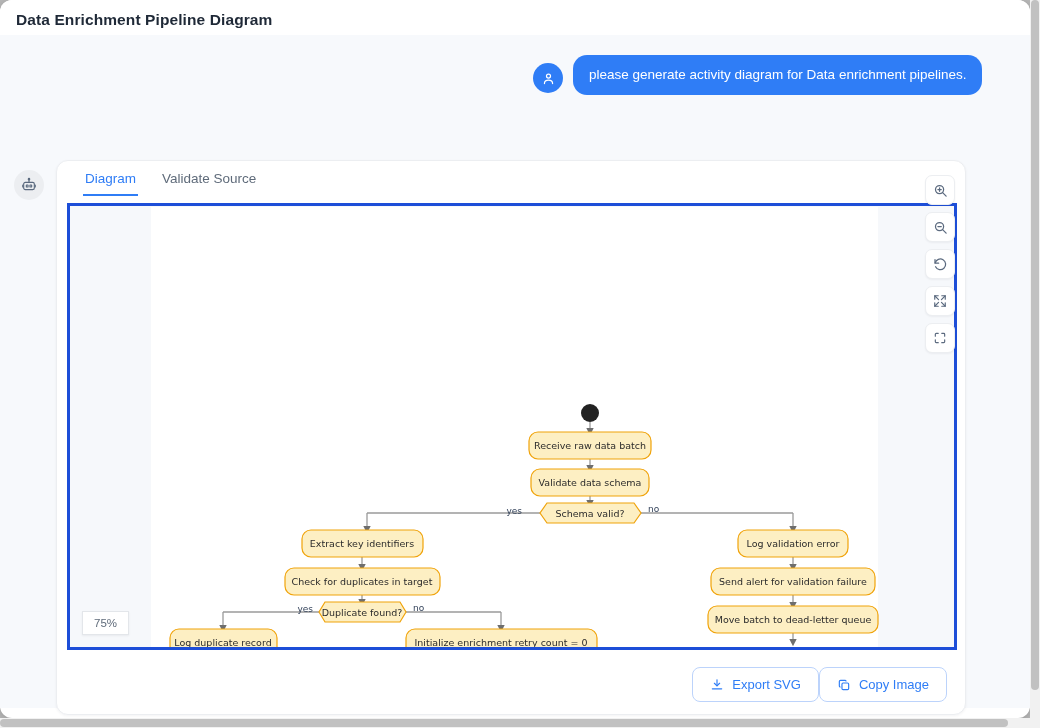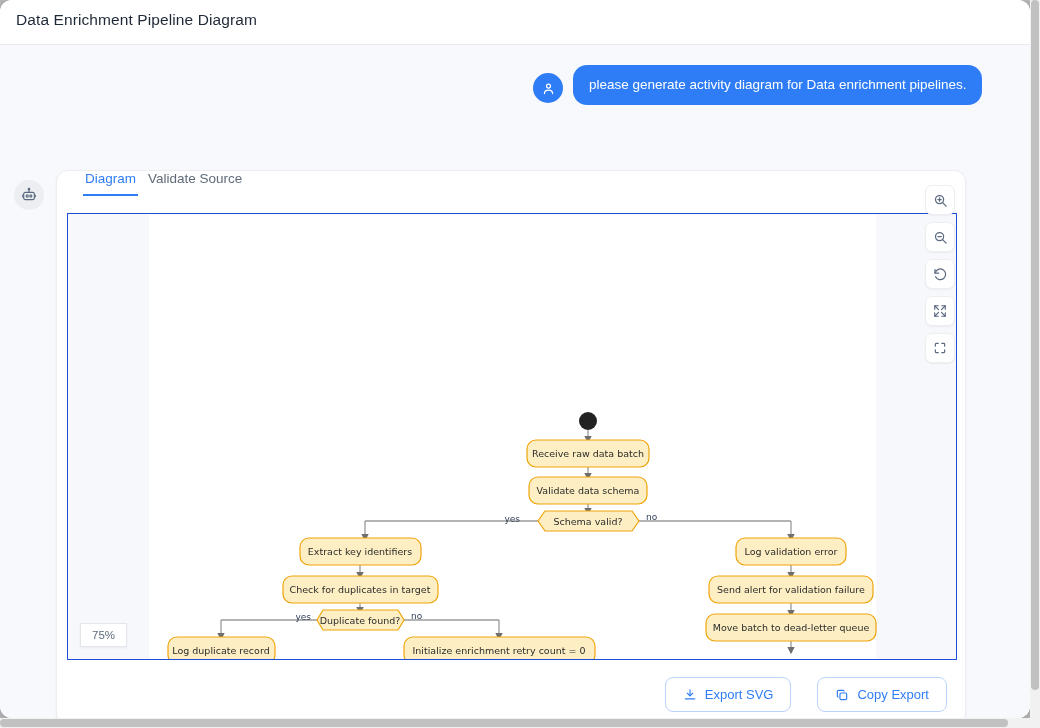--- a/index.html
+++ b/index.html
@@ -58,29 +58,29 @@
     left: 0; top: 0;
     width: 1030px; height: 45px;
     background: #ffffff;
     border-bottom: 1px solid #e8eaed;
   }
   .app-header h1 {
     margin: 0;
     position: absolute;
     left: 16px; top: 11px;
     font-size: 15.5px;
-    font-weight: 400;
+    font-weight: 700;
     color: #1f2937;
     letter-spacing: .1px;
   }
 
   
   .chat-area {
     position: absolute;
-    left: 0; top: 45px;
+    left: 0; top: 35px;
     width: 1030px; height: 673px;
     background: #f7f9fc;
   }
 
   
   .user-row {
     position: absolute;
     left: 533px; top: 20px;
     display: flex;
     align-items: flex-start;
@@ -132,22 +132,22 @@
     overflow: hidden;
   }
 
   
   .tabs {
     position: absolute;
     left: 0; top: 0;
     width: 910px; height: 35px;
     padding-left: 26px;
     display: flex;
-    align-items: flex-start;
-    gap: 8px;
+    align-items: flex-end;
+    gap: 22px;
   }
   .tab {
     font-size: 13.5px;
     color: #5f6b7a;
     padding: 0 2px 8px 2px;
     cursor: pointer;
     border-bottom: 2px solid transparent;
     background: none; border-left: 0; border-right: 0; border-top: 0;
     font-family: "Liberation Sans", sans-serif;
   }
@@ -156,21 +156,21 @@
     border-bottom-color: #2f7df6;
     font-weight: 400;
   }
 
   
   .canvas-viewport {
     position: absolute;
     left: 10px; top: 42px;
     width: 890px; height: 447px;
     background: #f6f8fb;
-    border: 1px solid #1d4ed8;
+    border: 3px solid #1d4ed8;
     overflow: hidden;
   }
   .canvas-white {
     position: absolute;
     left: 81px; top: 1px;
     width: 727px; height: 446px;
     background: #ffffff;
   }
 
   
@@ -209,21 +209,21 @@
     cursor: pointer;
     box-shadow: 0 1px 2px rgba(16,24,40,.05);
     padding: 0;
   }
 
   
   .card-actions {
     position: absolute;
     right: 18px; bottom: 12px;
     display: flex;
-    gap: 26px;
+    gap: 0;
   }
   .action-btn {
     display: flex; align-items: center; gap: 8px;
     background: #ffffff;
     border: 1px solid #bcd3fb;
     color: #2f7df6;
     border-radius: 8px;
     padding: 9px 17px;
     font-size: 13px;
     cursor: pointer;
@@ -502,21 +502,21 @@
               <polyline points="7.5,9 12,13.5 16.5,9"></polyline>
               <path d="M4 18.5h16"></path>
             </svg>
             <span>Export SVG</span>
           </button>
           <button class="action-btn">
             <svg width="14" height="14" viewBox="0 0 24 24" fill="none" stroke="#2f7df6" stroke-width="2" stroke-linecap="round" stroke-linejoin="round">
               <rect x="8.5" y="8.5" width="11.5" height="11.5" rx="2"></rect>
               <path d="M15.5 5.2A2 2 0 0 0 13.8 4H6a2 2 0 0 0-2 2v7.8a2 2 0 0 0 1.2 1.7"></path>
             </svg>
-            <span>Copy Export</span>
+            <span>Copy Image</span>
           </button>
         </div>
 
       </div>
     </div>
   </div>
 </div>
 
 <div class="page-vscroll">
   <div class="thumb"></div>

